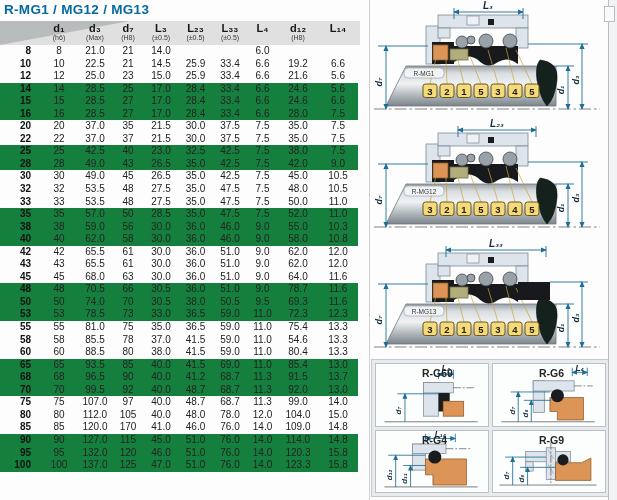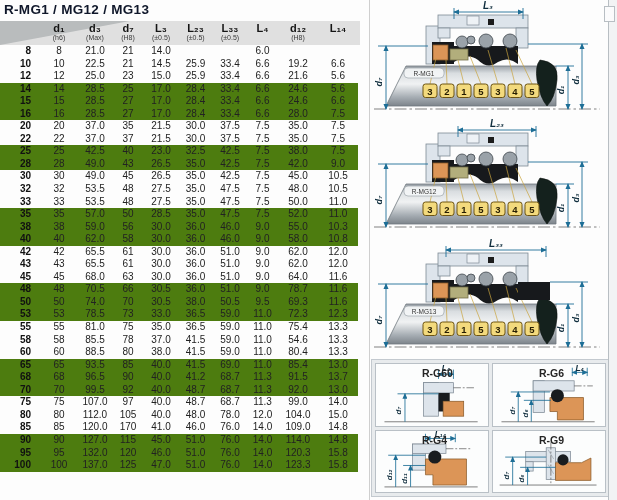--- a/index.html
+++ b/index.html
@@ -1,31 +1,31 @@
 <!DOCTYPE html>
 <html><head>
 <meta charset="utf-8">
 <style>
   html,body{margin:0;padding:0;}
   .page{position:relative;width:617px;height:500px;background:#fdfdfd;overflow:hidden;
         font-family:"Liberation Sans","DejaVu Sans",sans-serif;color:#1a1a1a;}
   
   .left{position:absolute;left:0;top:0;width:369px;height:500px;background:#fdfdfd;border-right:1px solid #cfcfcf;}
-  .page-title{position:absolute;left:4px;top:2px;font-size:13.5px;font-weight:bold;color:#0f172a;letter-spacing:.3px;}
+  .page-title{position:absolute;left:4px;top:2px;font-size:13.5px;font-weight:bold;color:#0369a1;letter-spacing:.3px;}
   .table-wrap{position:absolute;left:0;top:21px;width:360px;}
   .head-bg{position:absolute;left:0;top:0;width:360px;height:24px;background:#e0e0e0;}
   .head-bg::before{content:"";position:absolute;left:0;top:0;width:130px;height:24px;
                    background:#b9bcbd;clip-path:polygon(0 0,100% 0,0 100%);}
   table.spec{position:relative;border-collapse:collapse;table-layout:fixed;width:358px;font-size:10px;}
   table.spec th{height:24px;padding:0;font-weight:bold;vertical-align:top;background:transparent;}
   .hl{font-size:11px;line-height:11px;padding-top:2px;text-align:center;color:#141414;}
   .hs{font-size:7px;line-height:8px;font-weight:normal;text-align:center;color:#3a3a3a;}
   table.spec td{height:12.55px;line-height:12.55px;padding:0;text-align:center;color:#222;}
   table.spec td.c0{text-align:right;padding-right:9px;font-weight:bold;color:#111;}
-  table.spec tr.band{background:#4d7c0f;}
+  table.spec tr.band{background:#15803d;}
   
   .right{position:absolute;left:370px;top:0;width:247px;height:500px;}
   .dg{position:absolute;left:0;width:247px;height:120px;}
   .panel{position:absolute;left:1px;top:359px;width:239px;height:138px;background:#e8ebed;
          border:1px solid #c3c9cf;box-sizing:border-box;display:grid;
          grid-template-columns:1fr 1fr;grid-template-rows:1fr 1fr;gap:3px;padding:3px;}
   .card{position:relative;background:#fcfdfd;border:1px solid #b9c0c6;box-sizing:border-box;}
   .card-label{position:absolute;left:6px;top:3px;font-size:10.5px;font-weight:bold;color:#252525;padding-left:40px;}
   .card svg{position:absolute;left:0;top:0;width:100%;height:100%;}
   .page-edge{position:absolute;right:0;top:0;width:8px;height:500px;background:#f2f3f4;border-left:1px solid #b8bec3;}

